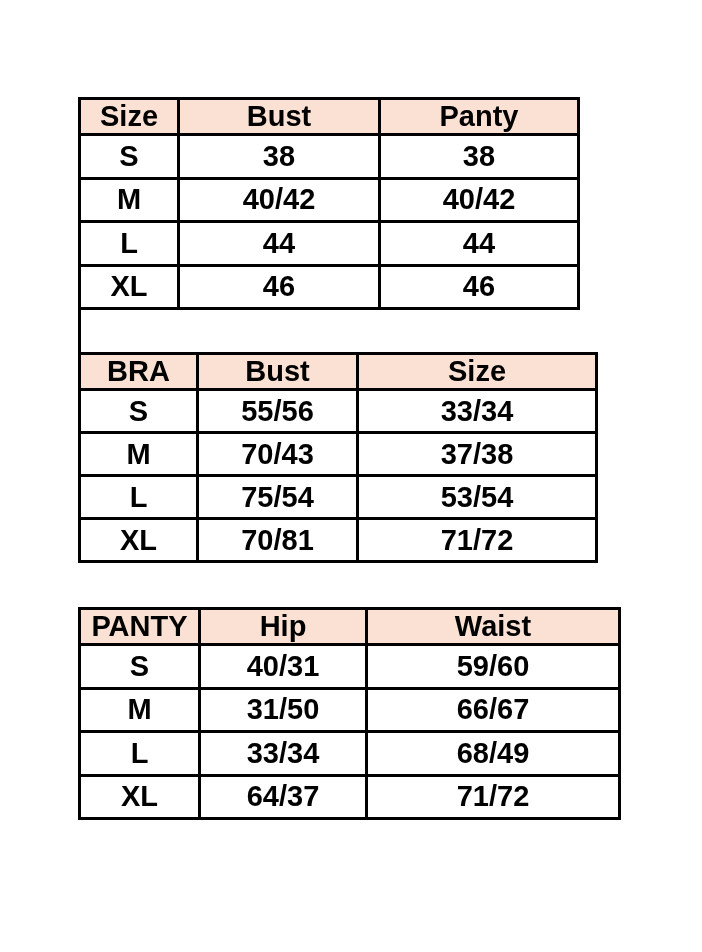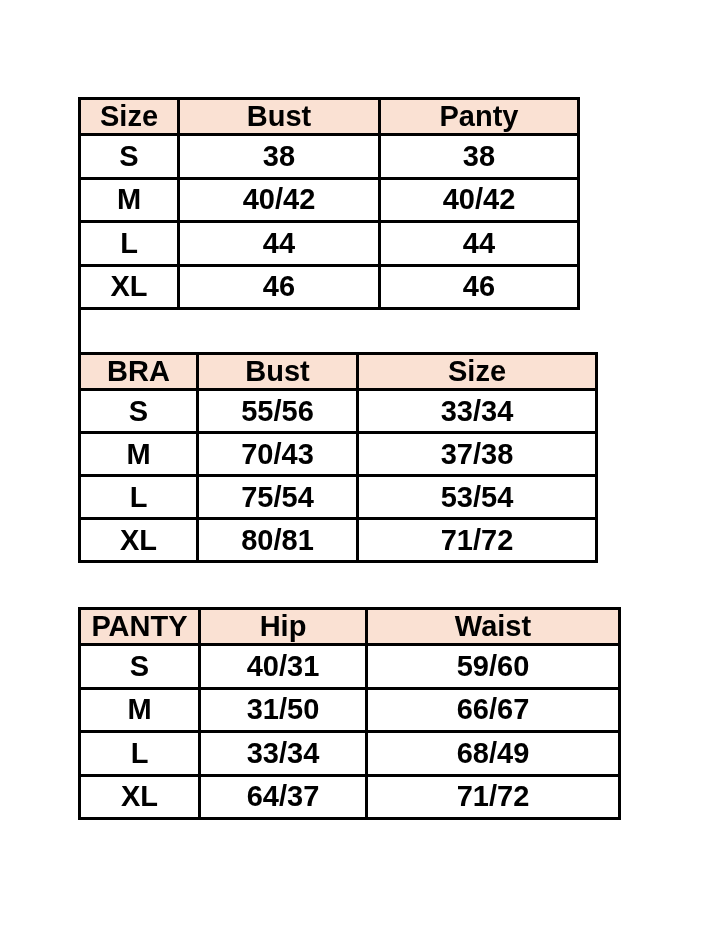--- a/index.html
+++ b/index.html
@@ -116,21 +116,21 @@
         <td>70/43</td>
         <td>37/38</td>
       </tr>
       <tr>
         <td>L</td>
         <td>75/54</td>
         <td>53/54</td>
       </tr>
       <tr>
         <td>XL</td>
-        <td>80/81</td>
+        <td>70/81</td>
         <td>71/72</td>
       </tr>
     </tbody>
   </table>
 
   <table class="chart-table" id="panty-table">
     <colgroup>
         <col style="width:120px">
         <col style="width:167px">
         <col style="width:253px">

